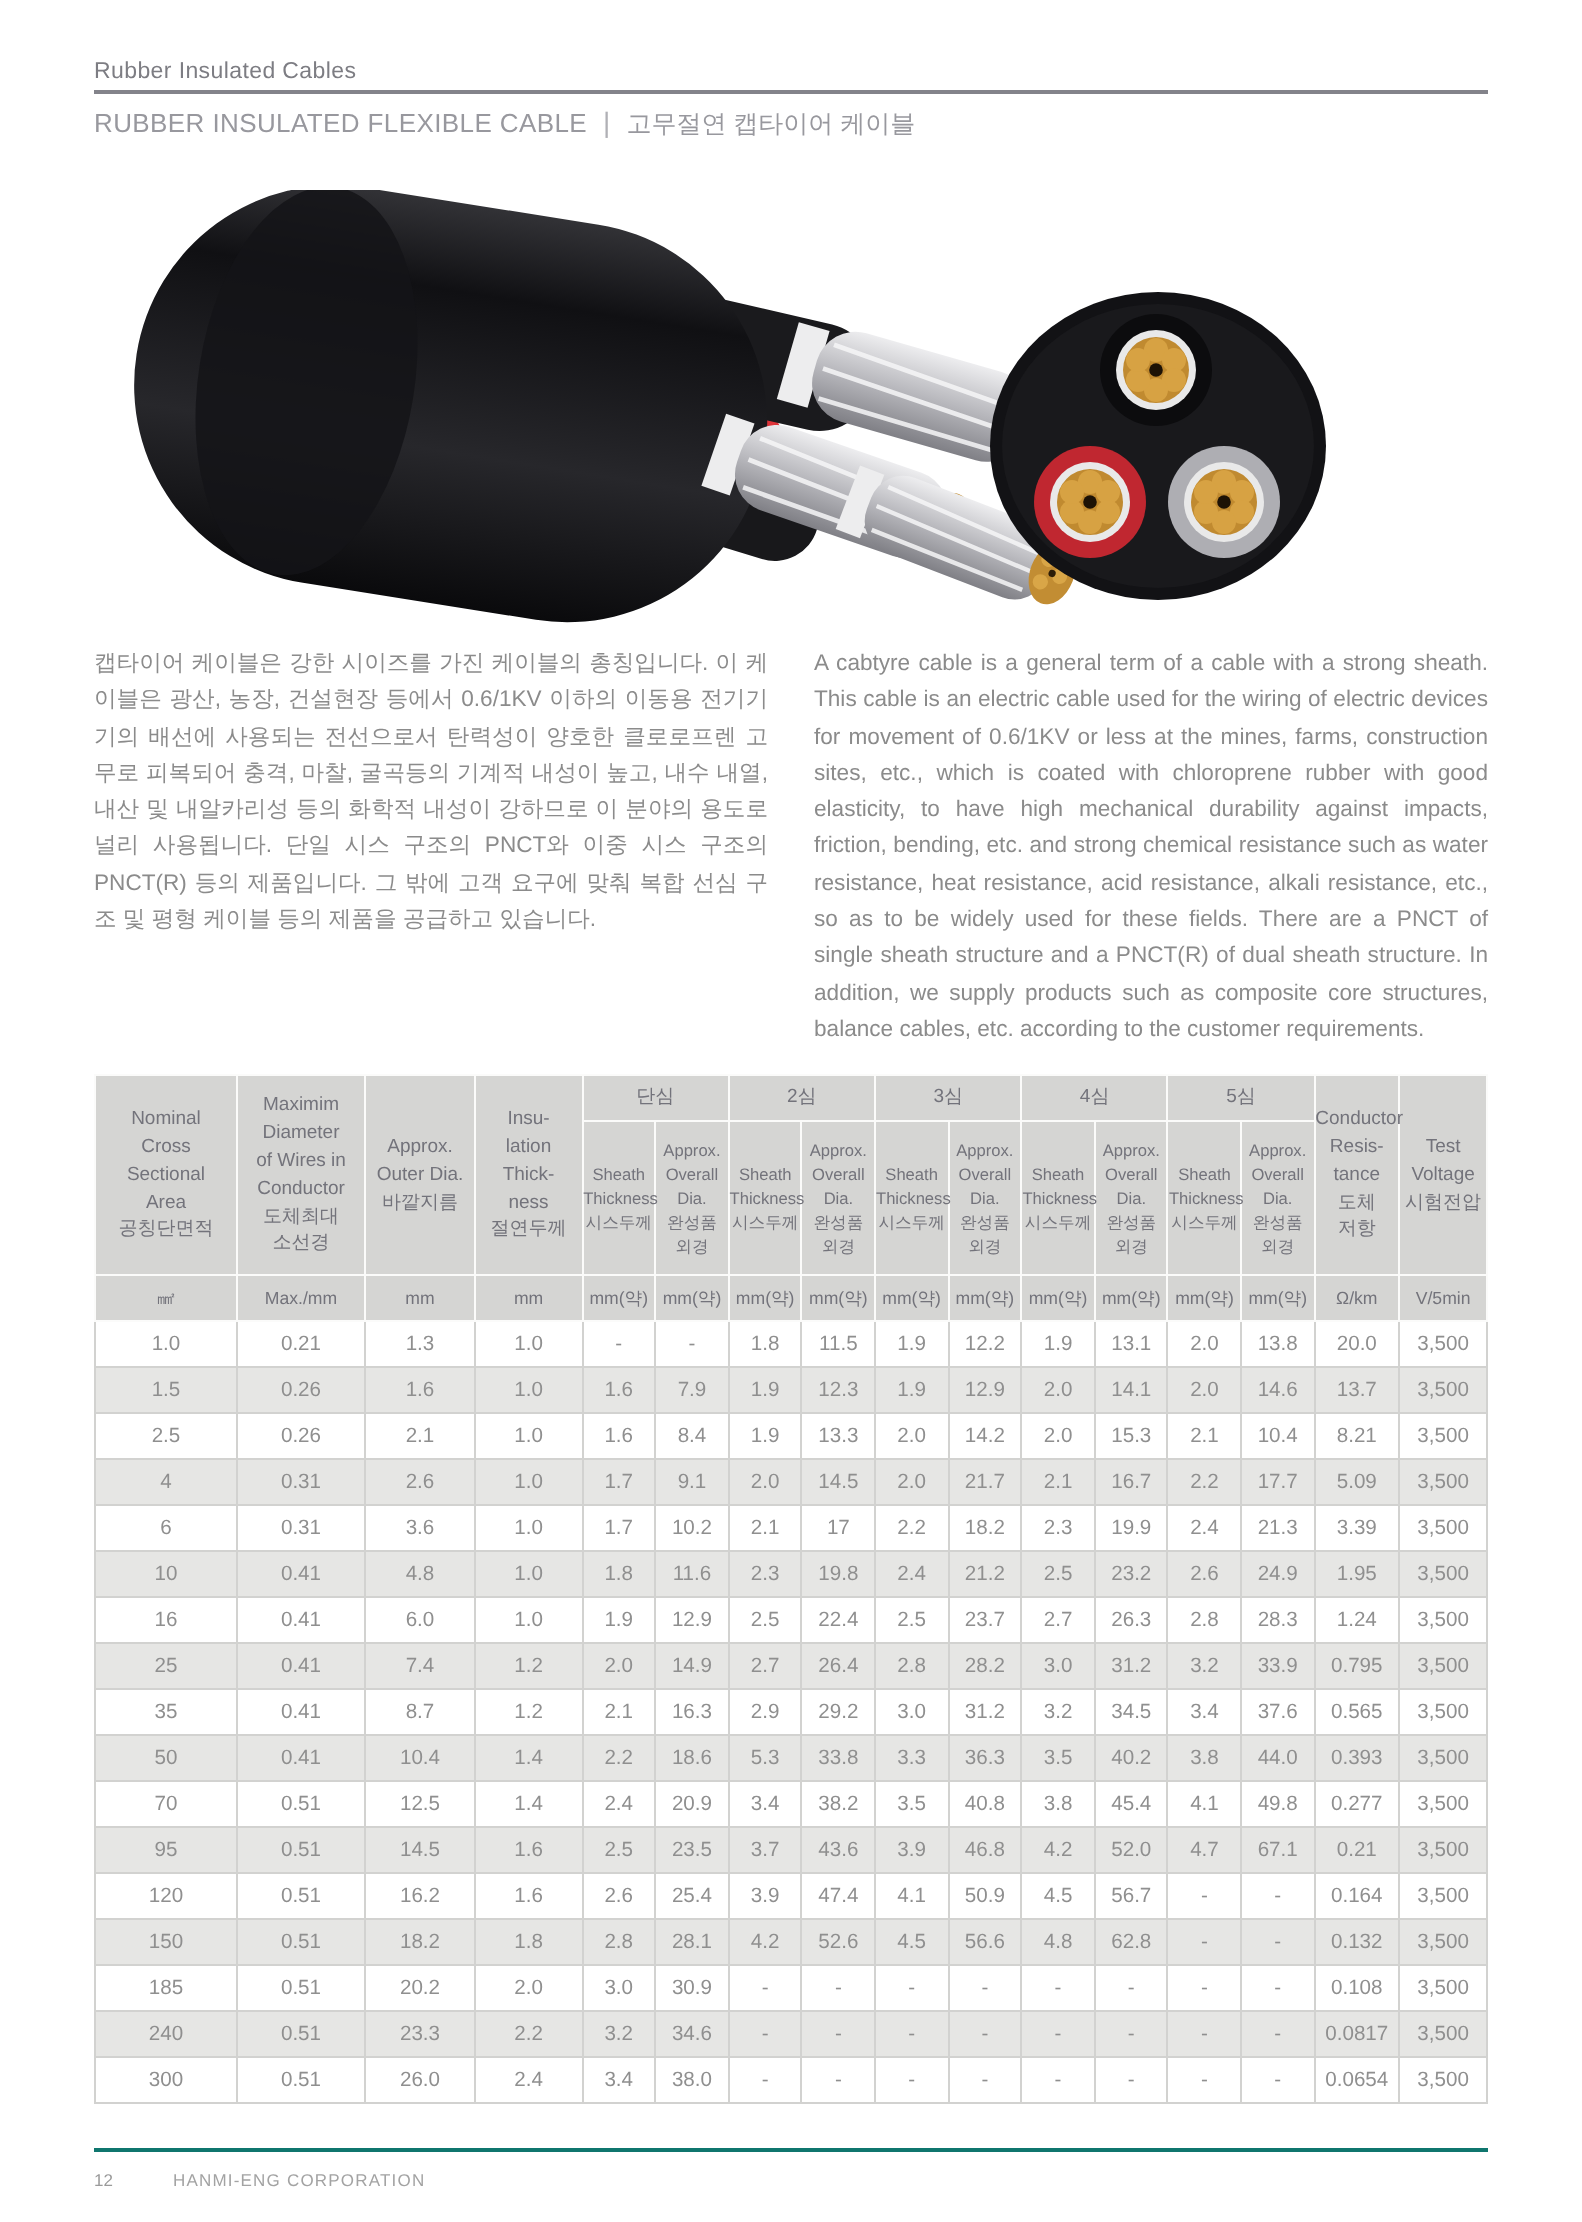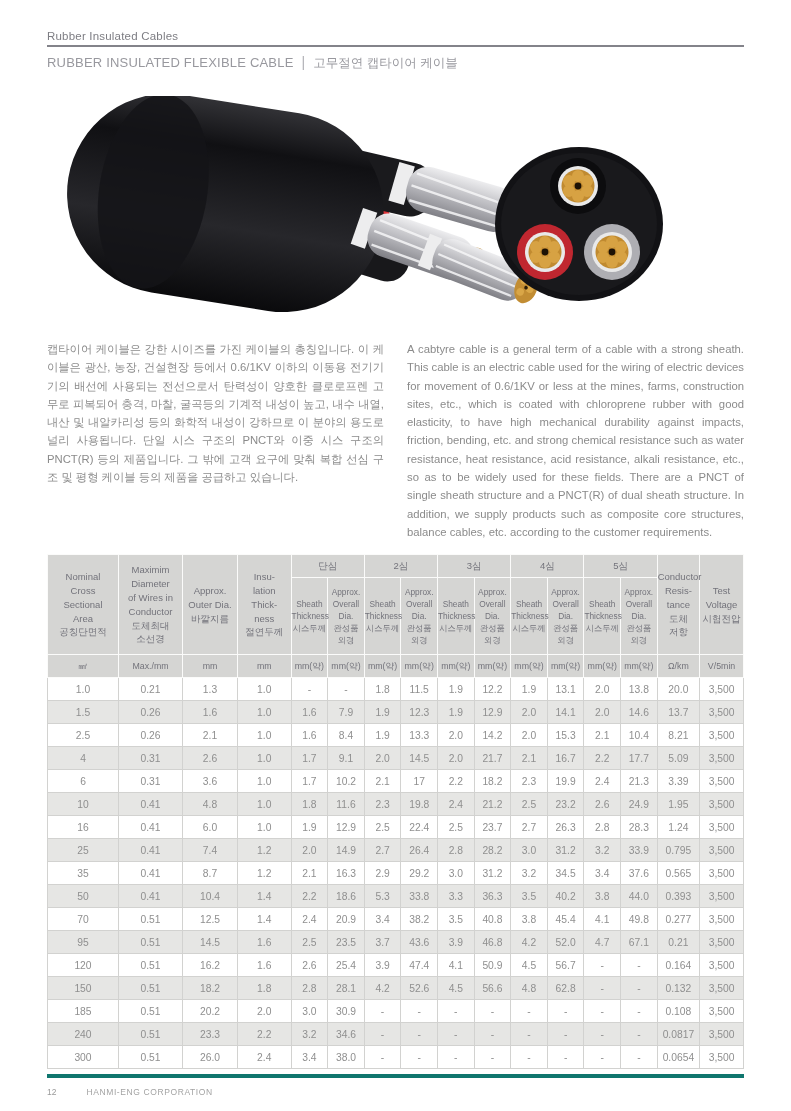--- a/index.html
+++ b/index.html
@@ -12,37 +12,37 @@
   .category{color:#98989e;}
   .category .en{font-size:13px;letter-spacing:.2px;}
   .category .sep{font-size:14px;margin:0 8px;color:#b0b0b5;}
   .category .ko{font-size:12.5px;}
   .doc-title{margin-top:22px;font-size:27px;font-weight:bold;color:#3a4a8a;letter-spacing:.3px;}
 
   
   .photo-wrap{margin:24px 0 0 12px;height:228px;}
 
   
-  .desc{display:flex;gap:23px;margin-top:16px;}
+  .desc{display:flex;gap:23px;margin-top:0;}
   .desc p{margin:0;width:337px;font-size:11.3px;line-height:1.62;color:#8b8b8b;text-align:justify;}
 
   
   .table-wrap{margin-top:13px;}
   table.cable{width:100%;border-collapse:collapse;table-layout:fixed;}
   table.cable thead th{background:#d5d5d3;border:1px solid #fbfbfa;color:#73737b;font-weight:normal;
     font-size:8.3px;line-height:1.45;white-space:pre-line;padding:2px 0;text-align:center;vertical-align:middle;}
   table.cable thead tr.group-row th{height:18px;font-size:9.5px;}
   table.cable thead tr.sub-row th{height:72px;}
   table.cable thead tr.units-row th{height:18px;font-size:8.8px;}
   table.cable tbody td{background:#ffffff;border:1px solid #d2d2d0;color:#8f8f8f;font-size:10.3px;
     text-align:center;padding:0;height:22px;vertical-align:middle;}
   table.cable tbody tr.alt td{background:#e6e6e4;}
 
   
-  .footer{position:absolute;left:47px;right:47px;top:1074px;border-top:4px solid #0f766e;padding-top:9px;
+  .footer{position:absolute;left:47px;right:47px;top:1074px;border-top:2px solid #0f766e;padding-top:9px;
     display:flex;align-items:baseline;gap:30px;}
   .footer .pageno{font-size:8.5px;color:#9a9a9a;}
   .footer .company{font-size:8.5px;color:#a3a3a3;letter-spacing:.6px;}
 </style>
 </head>
 <body>
 
 <div class="page">
 
   <div class="eyebrow">Rubber Insulated Cables</div>

